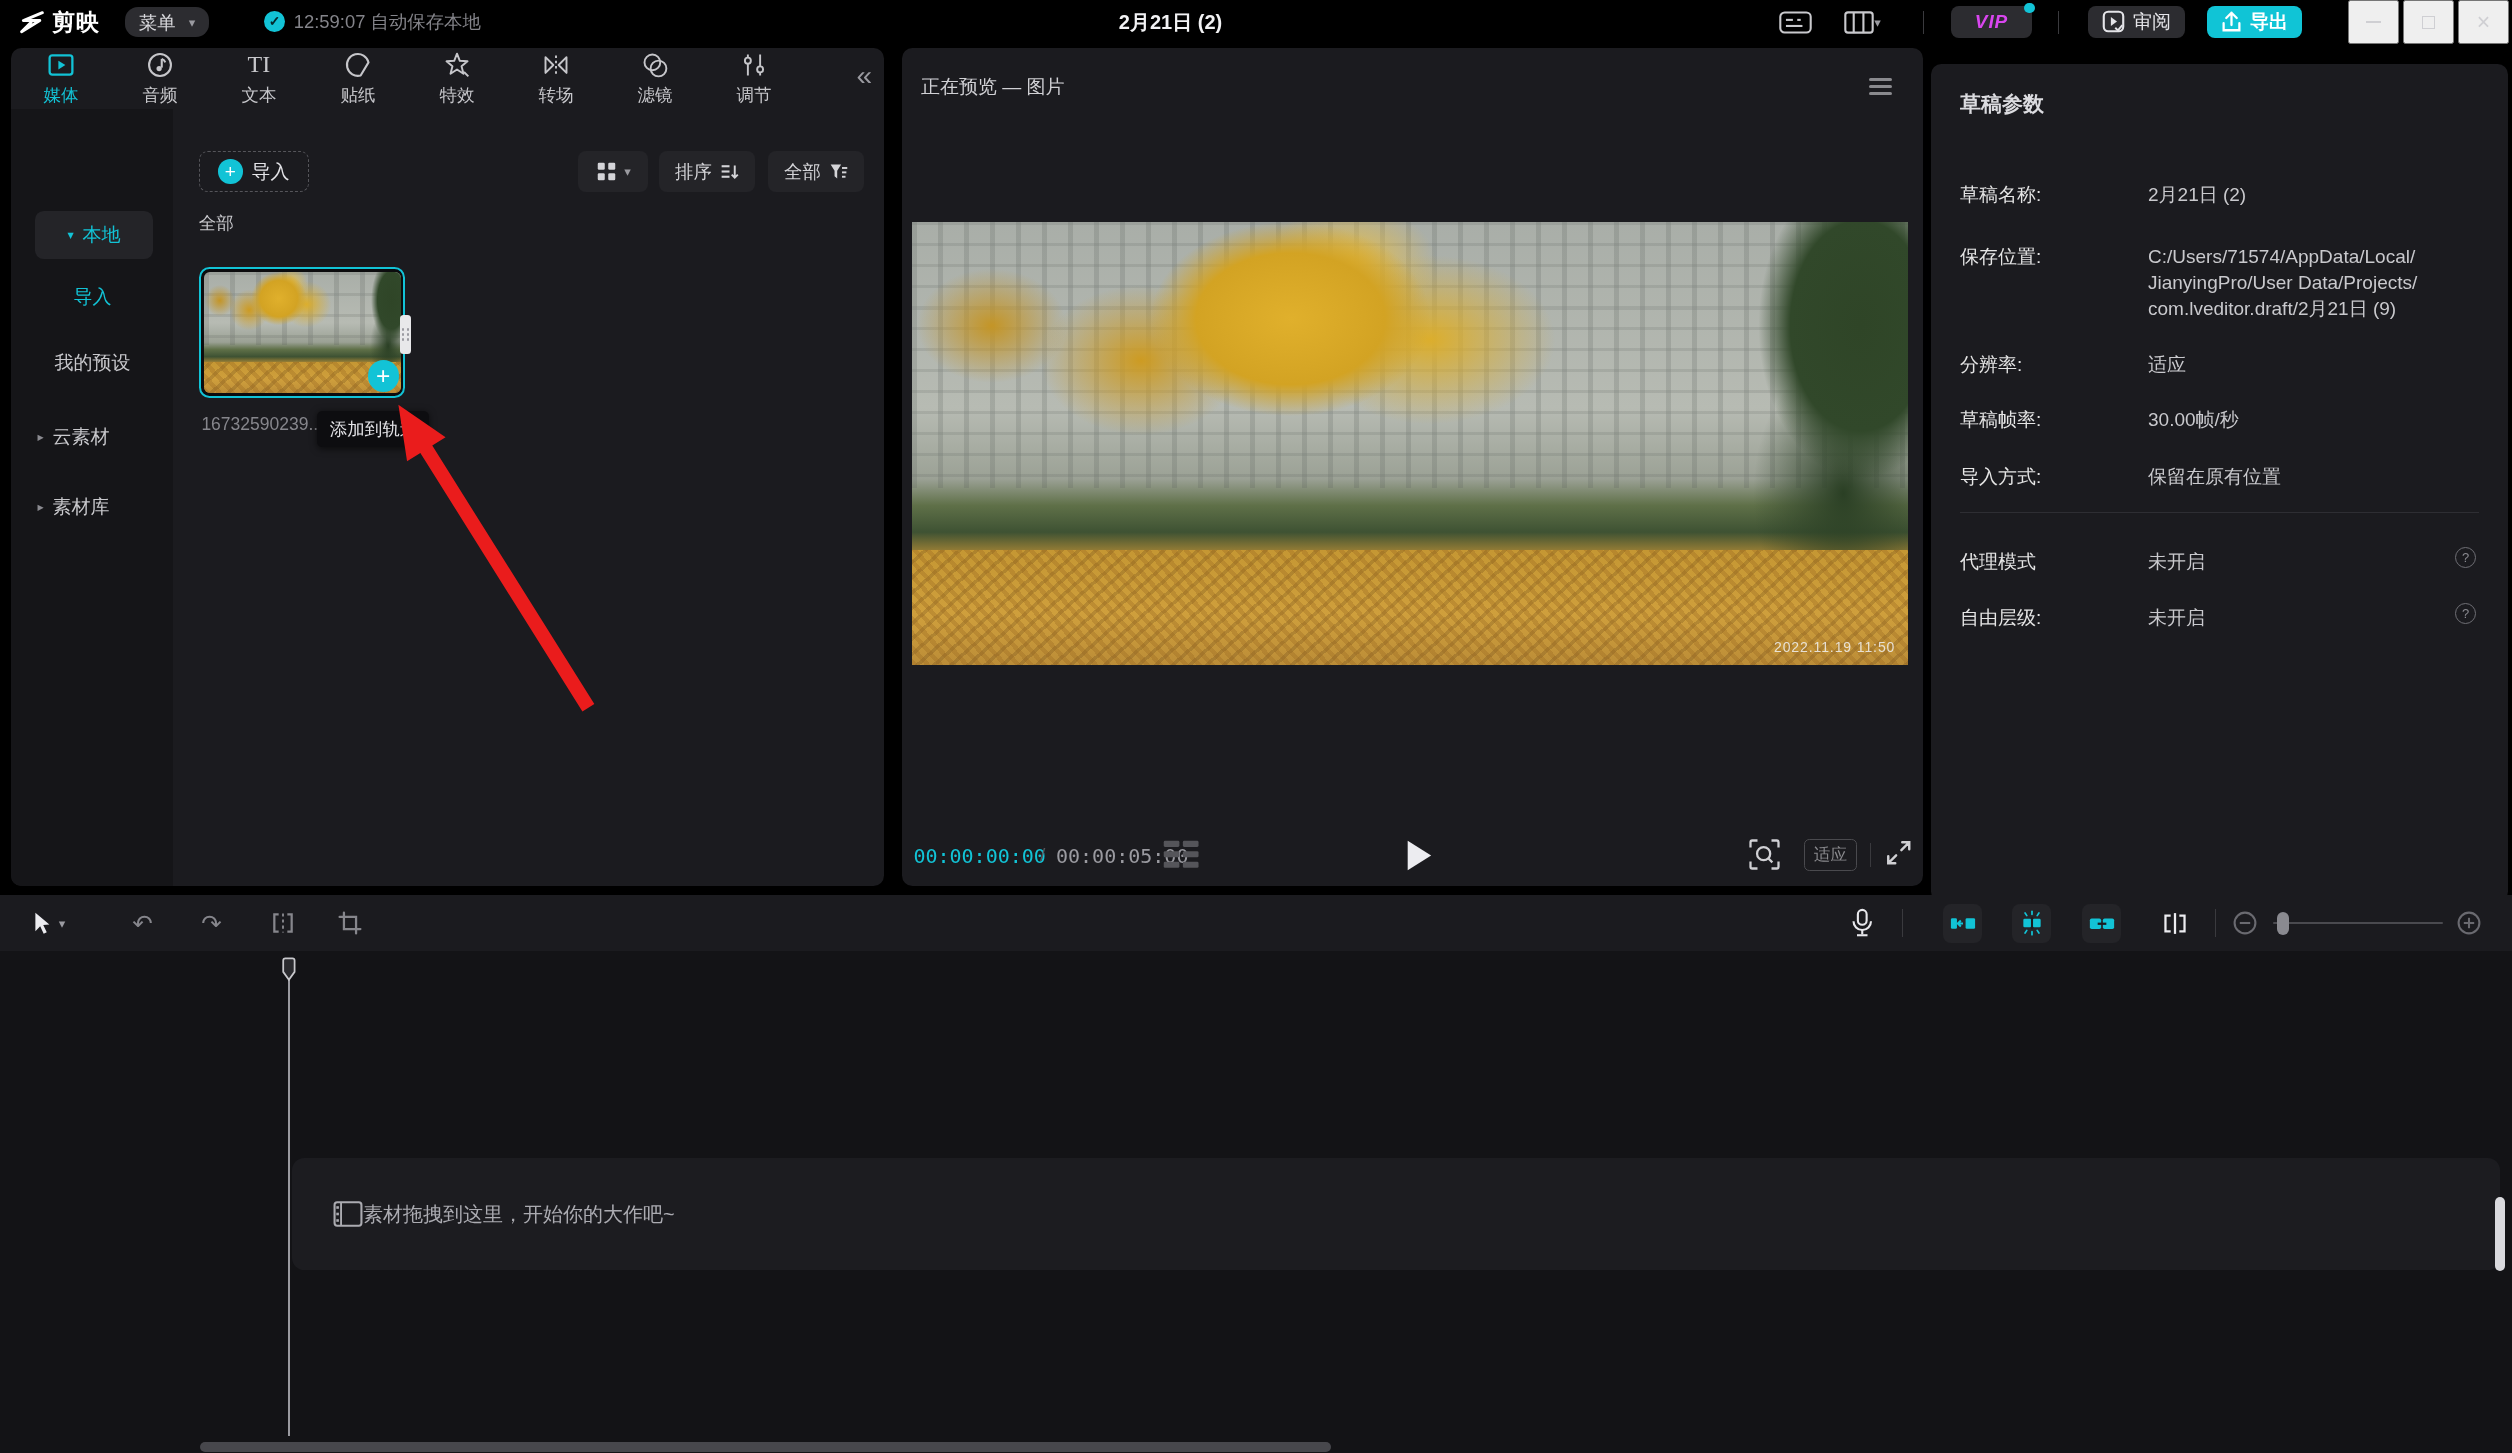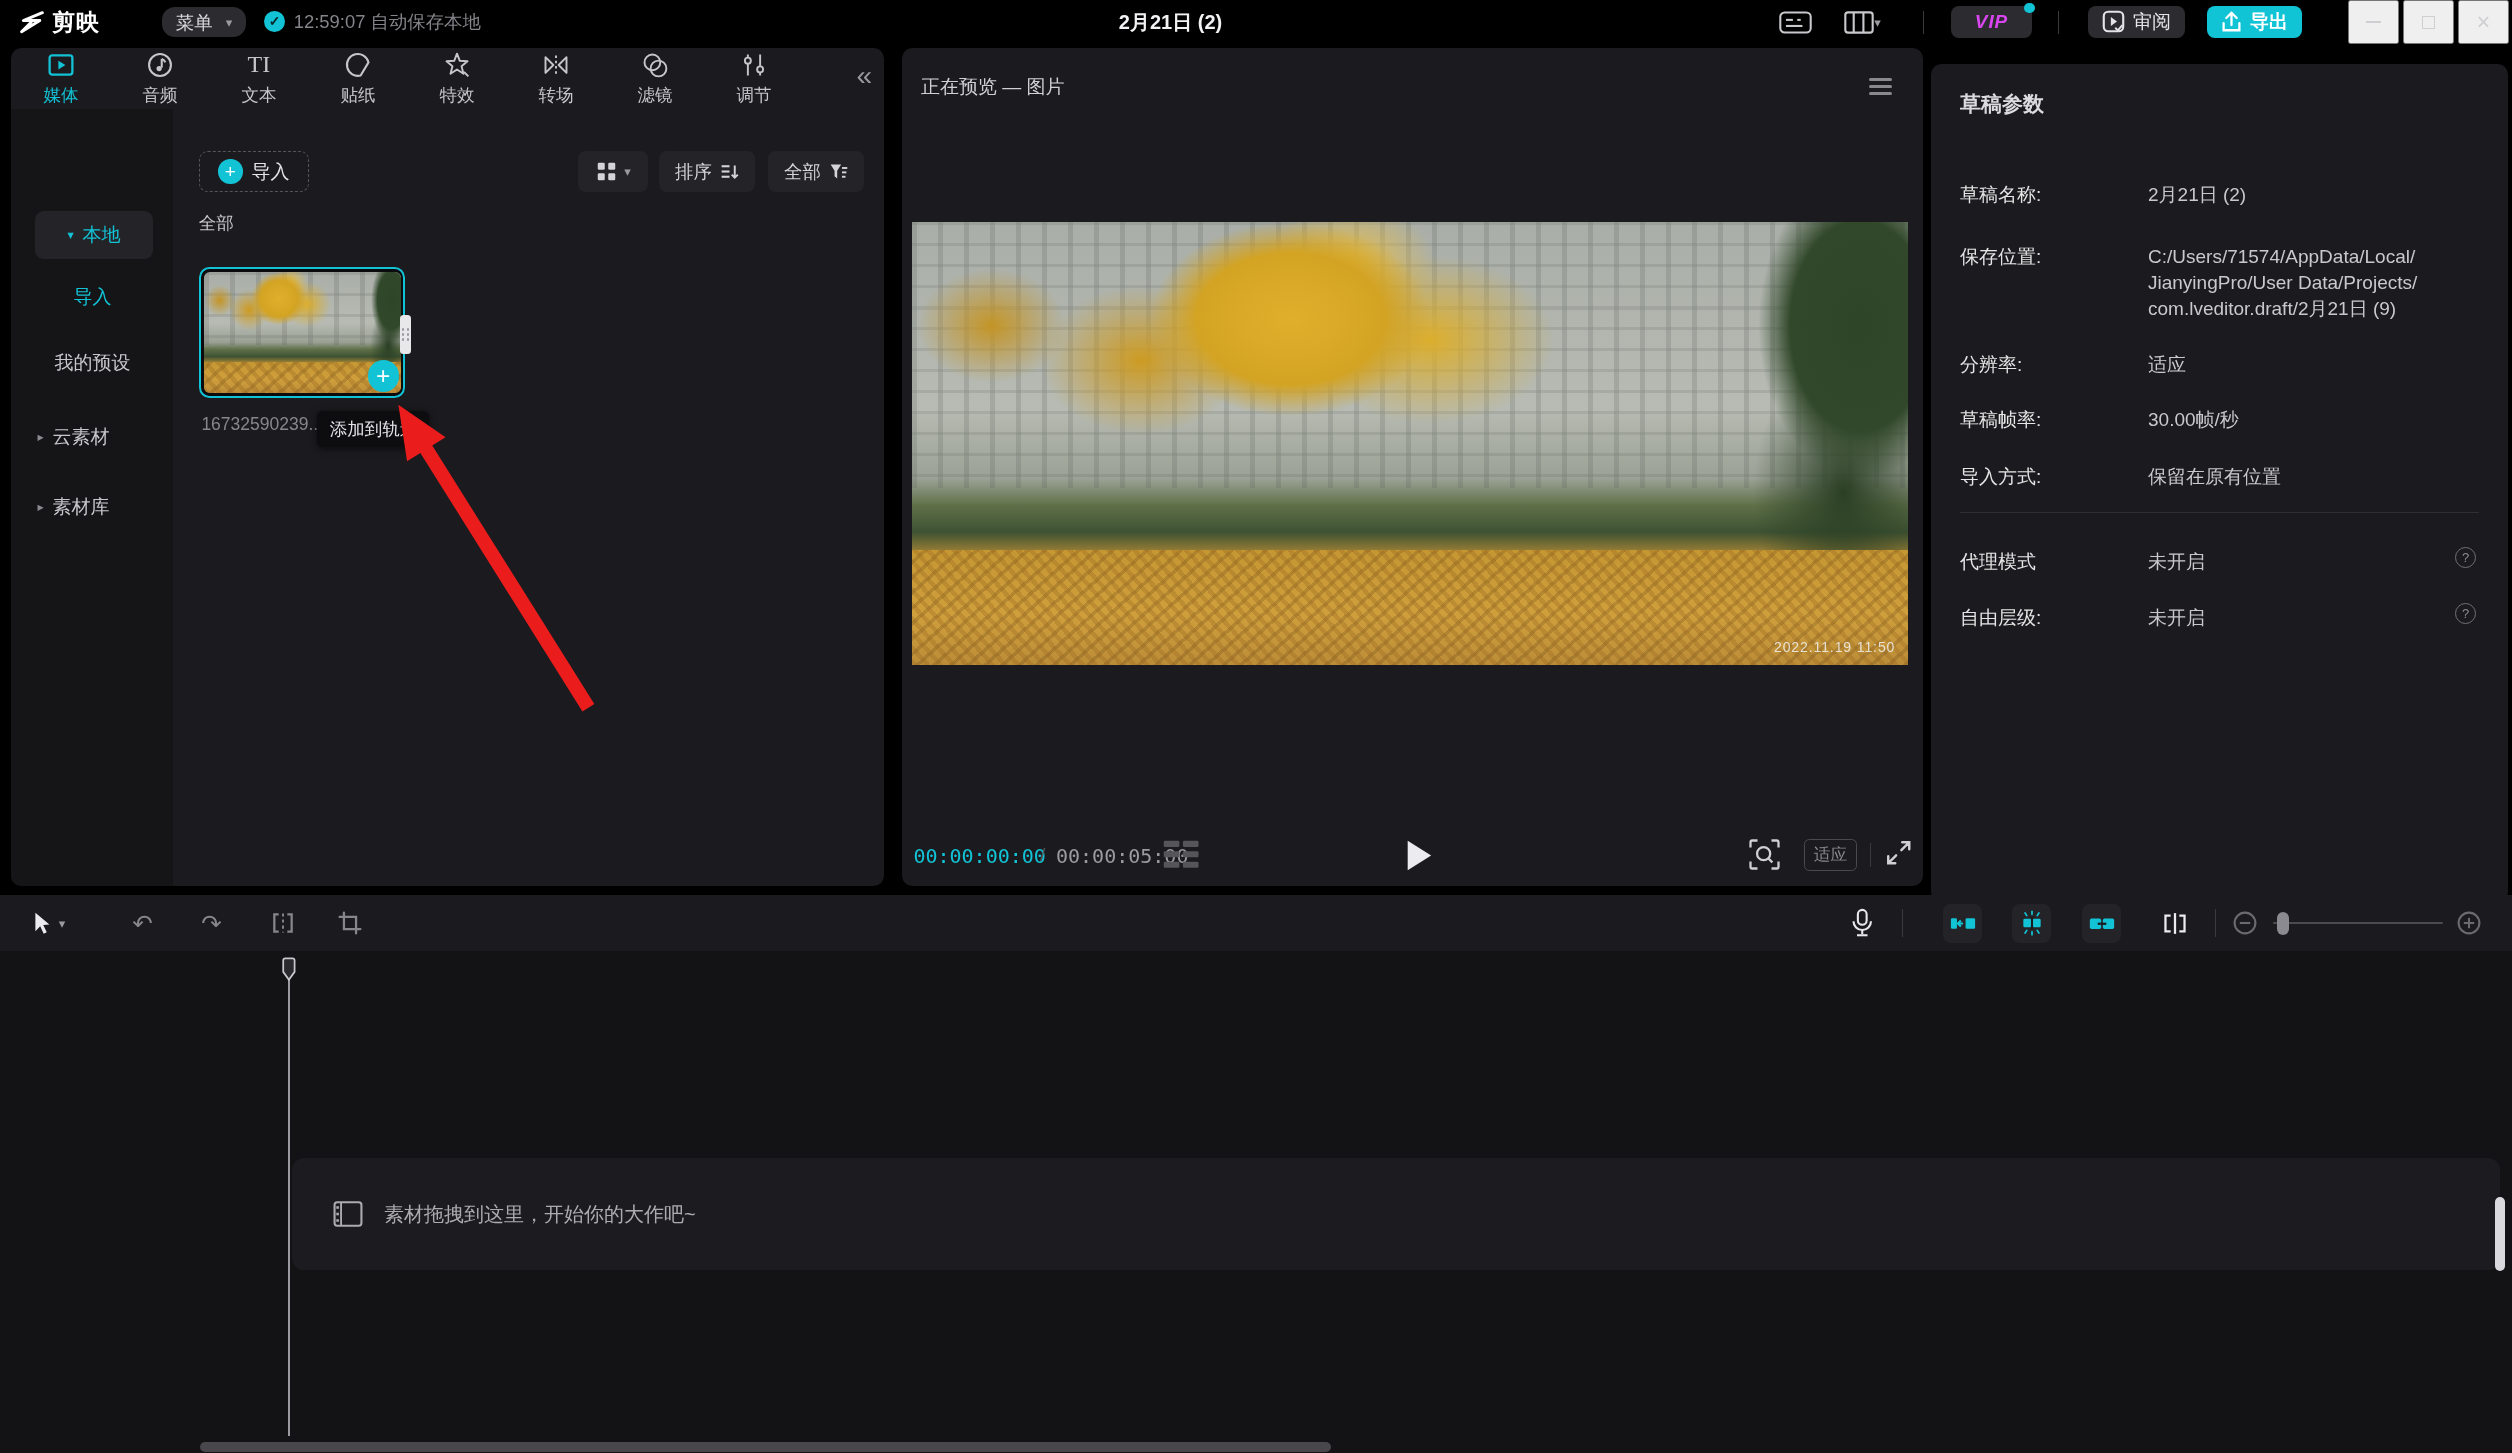--- a/index.html
+++ b/index.html
@@ -10,21 +10,21 @@
     color:#d6d6da; -webkit-font-smoothing:antialiased;
   }
   .panel { position:absolute; background:#1b1b1f; border-radius:10.5px; }
 
   
   #topbar { position:absolute; left:0; top:0; width:2512px; height:44px; background:#000; }
   #logo { position:absolute; left:19px; top:7px; display:flex; align-items:center; gap:7px; }
   #logo .logo-text { font-size:23px; font-weight:bold; color:#fff; letter-spacing:0.9px; }
   #menu-btn { position:absolute; left:125px; top:7px; width:84px; height:30px; background:#2c2c30;
     border:none; border-radius:13px; color:#d8d8dc; font-size:18.4px; display:flex; align-items:center;
-    justify-content:center; gap:13px; font-family:inherit;margin-left:37px; }
+    justify-content:center; gap:13px; font-family:inherit; }
   .chev { font-size:13px; color:#9a9aa0; line-height:1; }
   #autosave { position:absolute; left:264px; top:8.8px; display:flex; align-items:center; gap:8.8px; }
   #autosave .check-dot { width:21px; height:21px; border-radius:50%; background:#12c3d6; color:#04282c;
     font-size:14px; display:flex; align-items:center; justify-content:center; font-weight:bold; }
   #autosave .autosave-text { color:#84848a; font-size:18.4px; }
   #win-title { position:absolute; left:1039px; top:8.8px; width:263px; text-align:center;
     color:#f2f2f4; font-size:20px; font-weight:bold; }
   .tb-iconbtn { position:absolute; top:7px; width:39px; height:30px; background:transparent; border:none;
     display:flex; align-items:center; justify-content:center; color:#c9c9cd; }
   .tb-div { position:absolute; top:10.5px; width:0.9px; height:23px; background:#3a3a3e; }
@@ -153,21 +153,21 @@
   .tl-div { position:absolute; top:14px; width:0.9px; height:28px; background:#3a3a3e; }
   .cy-btn { position:absolute; top:8.8px; width:39px; height:39px; background:#242428; border:none; border-radius:7.9px;
     display:flex; align-items:center; justify-content:center; }
   #axis-btn { background:none; }
   #zoom-out-btn, #zoom-in-btn { position:absolute; top:15px; width:26px; height:26px; background:none; border:none; color:#6a6a70; }
   #zoom-track { position:absolute; left:2273px; top:27px; width:170px; height:1.8px; background:#4a4a4f; border-radius:0.9px; }
   #zoom-handle { position:absolute; left:2277px; top:16.6px; width:12.3px; height:23px; background:#8a8a90; border-radius:6.1px; }
   #playhead-line { position:absolute; left:288px; top:64px; width:1.8px; height:477px; background:#9a9aa0; }
   #playhead-head { position:absolute; left:281px; top:62px; }
   #dropzone { position:absolute; left:292px; top:263px; width:2208px; height:112px; background:#1c1c20; border-radius:12.3px; }
-  #dropzone-inner { position:absolute; left:41px; top:0; height:100%; display:flex; align-items:center; gap:21px; }
+  #dropzone-inner { position:absolute; left:41px; top:0; height:100%; display:flex; align-items:center; }
   #empty-message { font-size:20px; color:#ababb1; }
   #h-scrollbar { position:absolute; left:200px; top:547px; width:1131px; height:9.6px; background:#47474c; border-radius:5.3px; }
   #v-scrollbar { position:absolute; left:2495px; top:302px; width:9.6px; height:74px; background:#dadade; border-radius:5.3px; }
 
   #red-arrow { position:absolute; left:0; top:0; width:2512px; height:1454px; pointer-events:none; z-index:50; }
   svg { display:block; }
 </style>
 </head>
 <body>
 

